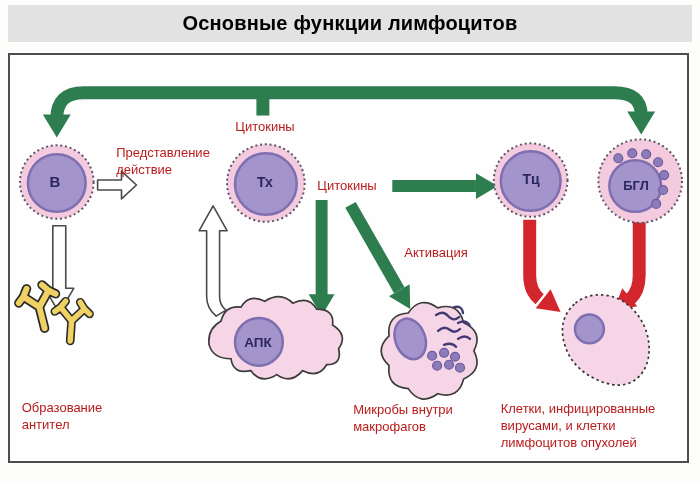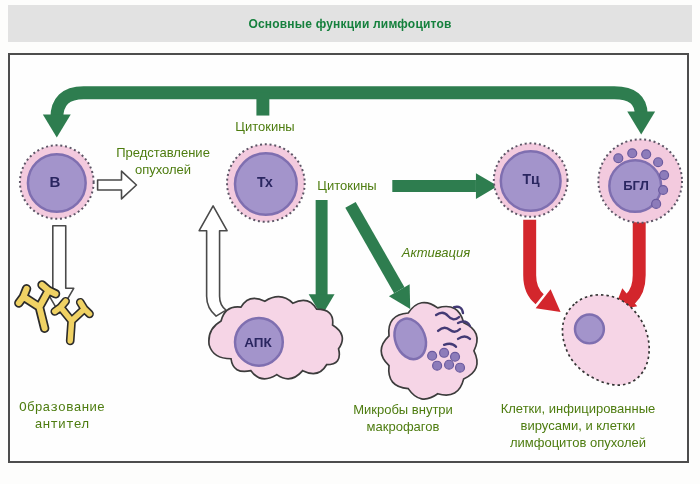--- a/index.html
+++ b/index.html
@@ -7,32 +7,32 @@
     position:relative;width:700px;height:484px;overflow:hidden;
     background:#fdfdfc;
     font-family:"Liberation Sans", sans-serif;
   }
   .title-band{
     position:absolute;left:8px;top:5px;width:684px;height:37px;
     background:var(--title-band,#e2e2e2);
     display:flex;align-items:center;justify-content:center;
   }
   .title-band .title{
-    font-size:12px;font-weight:bold;color:#15803d;letter-spacing:.2px;
+    font-size:20px;font-weight:bold;color:#000000;letter-spacing:.2px;
   }
   .frame{
     position:absolute;left:8px;top:53px;width:681px;height:410px;
     border:2px solid #4d4d4d;box-sizing:border-box;background:#fefefe;
   }
   .frame svg{position:absolute;left:0;top:0;width:100%;height:100%;}
 
   
   .lbl{
     position:absolute;transform:translate(-50%,-50%);
-    font-size:13px;line-height:1.3;color:#4d7c0f;text-align:center;white-space:nowrap;
+    font-size:13px;line-height:1.3;color:#b91c1c;text-align:left;white-space:nowrap;
   }
   .cell-lbl{
     position:absolute;transform:translate(-50%,-50%);
     font-weight:bold;color:#2a2660;font-size:14px;white-space:nowrap;
   }
   .cell-lbl.big{font-size:15px;}
 
   
   .garrow{stroke:var(--arrow-green,#2e7d4f);fill:none;stroke-linecap:butt;}
   .ghead{fill:var(--arrow-green,#2e7d4f);stroke:none;}
@@ -178,27 +178,27 @@
   <div class="cell-lbl" style="left:265px;top:182px;">Тх</div>
   <div class="cell-lbl" style="left:531px;top:179px;">Тц</div>
   <div class="cell-lbl" style="left:636px;top:185px;font-size:13px;">БГЛ</div>
   <div class="cell-lbl" style="left:258px;top:342px;font-weight:600;font-size:13.5px;">АПК</div>
 
   <div class="lbl" style="left:265px;top:127px;">Цитокины</div>
   <div class="lbl" style="left:347px;top:186px;">Цитокины</div>
 
   <div class="lbl" style="left:163px;top:162px;">
     <div>Представление</div>
-    <div>опухолей</div>
-  </div>
-
-  <div class="lbl" style="left:436px;top:253px;font-style:italic;">Активация</div>
-
-
-  <div class="lbl" style="left:62px;top:417px;font-family:Liberation Mono, monospace;">
+    <div>действие</div>
+  </div>
+
+  <div class="lbl" style="left:436px;top:253px;">Активация</div>
+
+
+  <div class="lbl" style="left:62px;top:417px;">
     <div>Образование</div>
     <div>антител</div>
   </div>
 
   <div class="lbl" style="left:403px;top:419px;">
     <div>Микробы внутри</div>
     <div>макрофагов</div>
   </div>
 
   <div class="lbl" style="left:578px;top:426px;">

